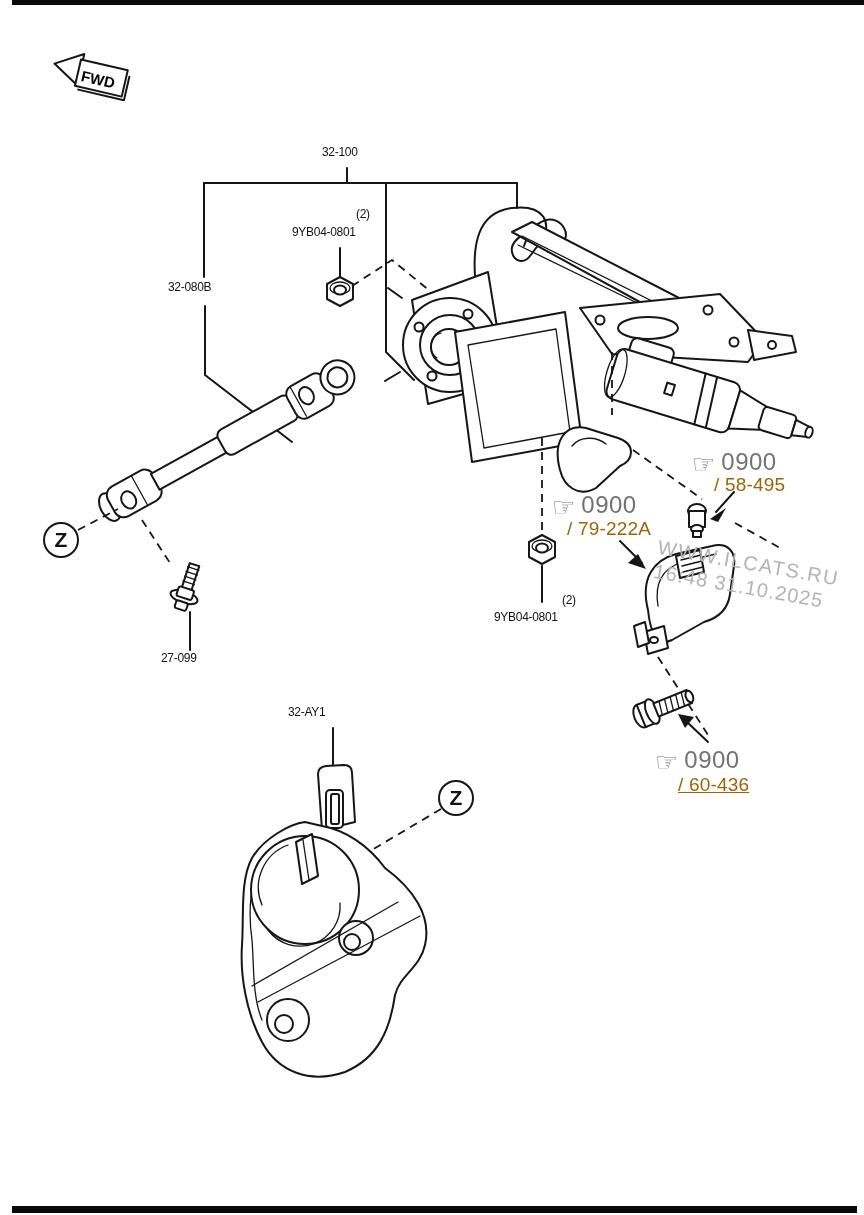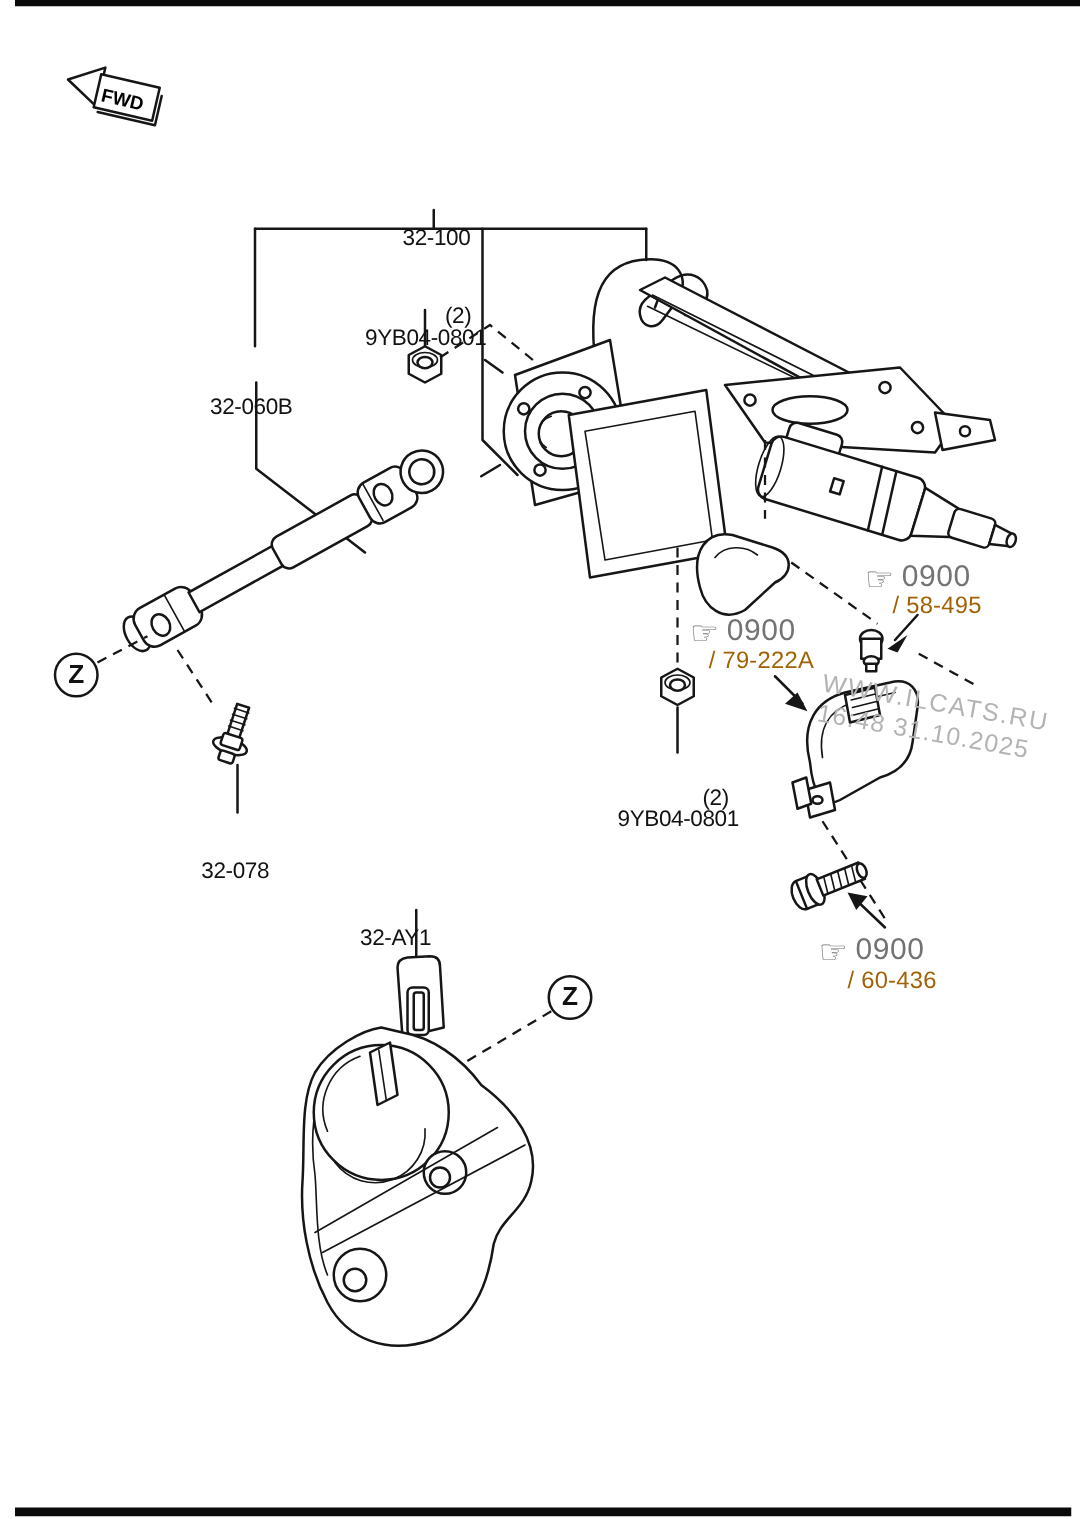--- a/index.html
+++ b/index.html
@@ -5,21 +5,21 @@
   html,body{margin:0;padding:0;background:#ffffff;}
   #stage{position:relative;width:864px;height:1215px;background:#ffffff;overflow:hidden;
          font-family:"Liberation Sans",sans-serif;color:#111;}
   svg{position:absolute;left:0;top:0;}
   .ln{stroke:#161616;stroke-width:2;fill:none;stroke-linecap:round;stroke-linejoin:round;}
   .ln-thin{stroke:#161616;stroke-width:1.3;fill:none;stroke-linecap:round;stroke-linejoin:round;}
   .fw{stroke:#161616;stroke-width:2;fill:#ffffff;stroke-linejoin:round;}
   .dash{stroke:#161616;stroke-width:1.8;fill:none;stroke-dasharray:8 6;stroke-linecap:butt;}
   .solid-bar{fill:#0a0a0a;}
   .ah{fill:#161616;stroke:none;}
-  .pn{position:absolute;font-size:18px;line-height:1.05;color:#121212;white-space:nowrap;letter-spacing:-0.3px;margin-top:35px;}
+  .pn{position:absolute;font-size:12px;line-height:1.05;color:#121212;white-space:nowrap;letter-spacing:-0.3px;}
   .ref{position:absolute;white-space:nowrap;color:#737373;}
   .ref .hand{font-size:26px;vertical-align:-3px;margin-right:6px;}
   .ref .code{font-size:24px;letter-spacing:0.5px;}
   .ref2{position:absolute;font-size:19px;white-space:nowrap;color:#a16207;letter-spacing:0.2px;}
   .zlbl{position:absolute;width:34px;height:34px;text-align:center;line-height:34px;
         font-size:21px;font-weight:bold;color:#121212;}
   .wm{position:absolute;color:#b3b3b3;font-size:20px;letter-spacing:1.5px;white-space:nowrap;
       transform:rotate(10deg);transform-origin:left top;}
   .wm2{position:absolute;color:#b3b3b3;font-size:20px;letter-spacing:1px;white-space:nowrap;
       transform:rotate(10deg);transform-origin:left top;}
@@ -204,41 +204,41 @@
     <circle class="fw" cx="288" cy="1020" r="21"></circle>
     <circle class="fw" stroke-width="1.6" cx="284" cy="1024" r="9"></circle>
 
     <path class="ln-thin" d="M258,1002 L420,916 M252,986 L398,902"></path>
   </g>
 </svg>
 
   <div class="pn" style="left:322px;top:146px;">32-100</div>
   <div class="pn" style="left:356px;top:208px;">(2)</div>
   <div class="pn" style="left:292px;top:226px;">9YB04-0801</div>
-  <div class="pn" style="left:168px;top:281px;">32-060B</div>
+  <div class="pn" style="left:168px;top:281px;">32-080B</div>
   <div class="zlbl" style="left:44px;top:523px;">Z</div>
-  <div class="pn" style="left:161px;top:652px;">32-078</div>
+  <div class="pn" style="left:161px;top:652px;">27-099</div>
 
   <div class="ref" style="left:552px;top:491px;">
     <span class="hand">☞</span><span class="code">0900</span>
   </div>
   <div class="ref2" style="left:567px;top:518px;">/ 79-222A</div>
 
   <div class="ref" style="left:692px;top:448px;">
     <span class="hand">☞</span><span class="code">0900</span>
   </div>
   <div class="ref2" style="left:714px;top:474px;">/ 58-495</div>
 
   <div class="pn" style="left:562px;top:594px;">(2)</div>
   <div class="pn" style="left:494px;top:611px;">9YB04-0801</div>
 
   <div class="pn" style="left:288px;top:706px;">32-AY1</div>
   <div class="zlbl" style="left:439px;top:781px;">Z</div>
 
   <div class="ref" style="left:655px;top:746px;">
     <span class="hand">☞</span><span class="code">0900</span>
   </div>
-  <div class="ref2" style="left:678px;top:774px;">/ 60-436</div>
+  <div class="ref2" style="left:678px;top:774px;text-decoration:underline;">/ 60-436</div>
 
   <div class="wm" style="left:660px;top:536px;">WWW.ILCATS.RU</div>
   <div class="wm2" style="left:656px;top:560px;">16:48 31.10.2025</div>
 
 </div>
 
 </body></html>

